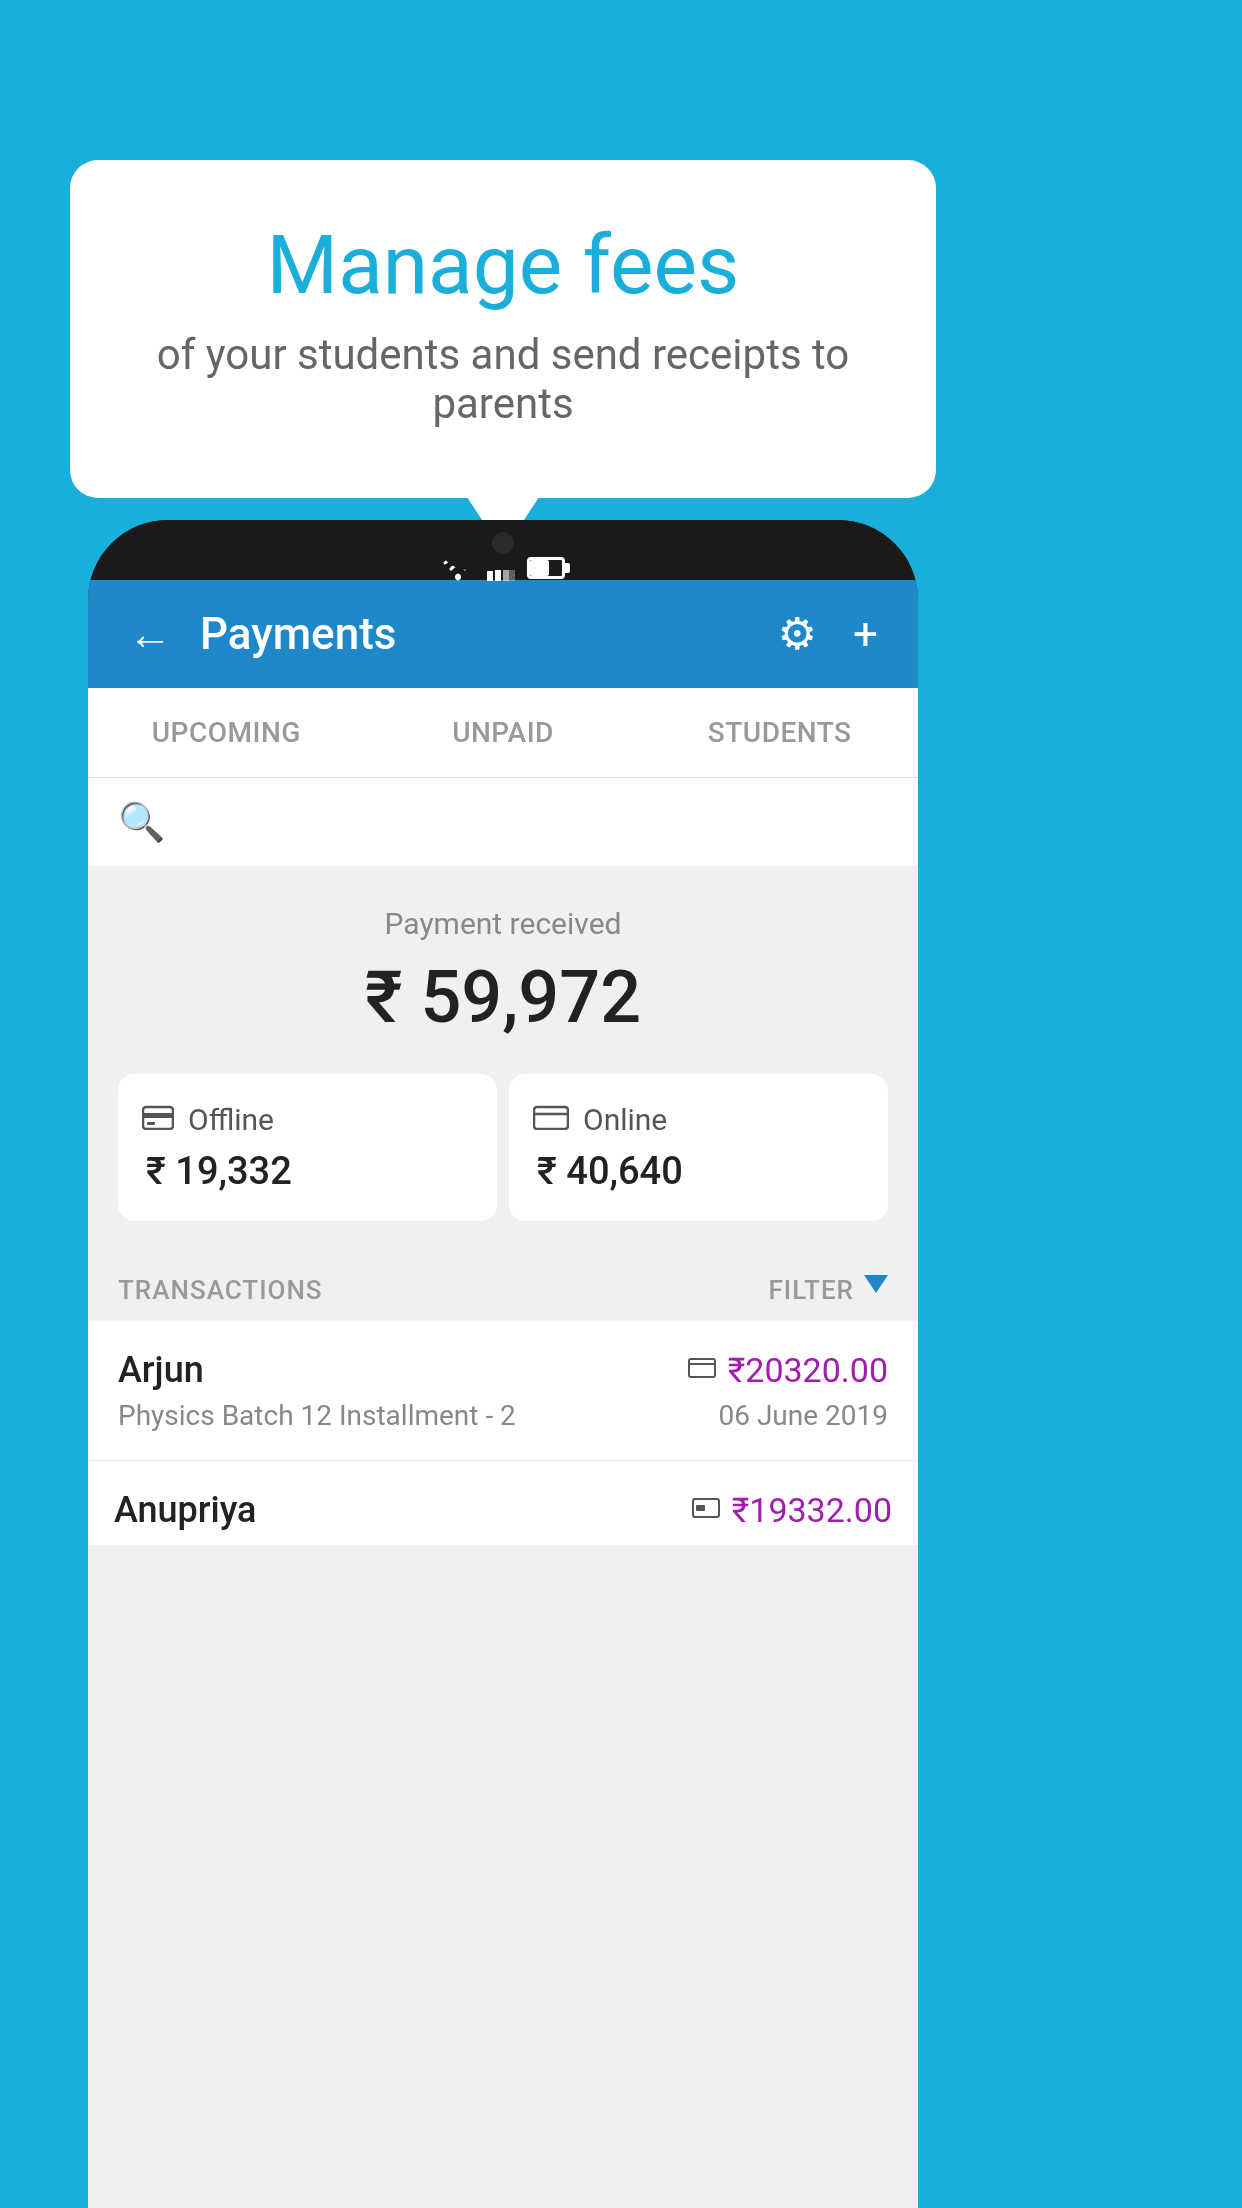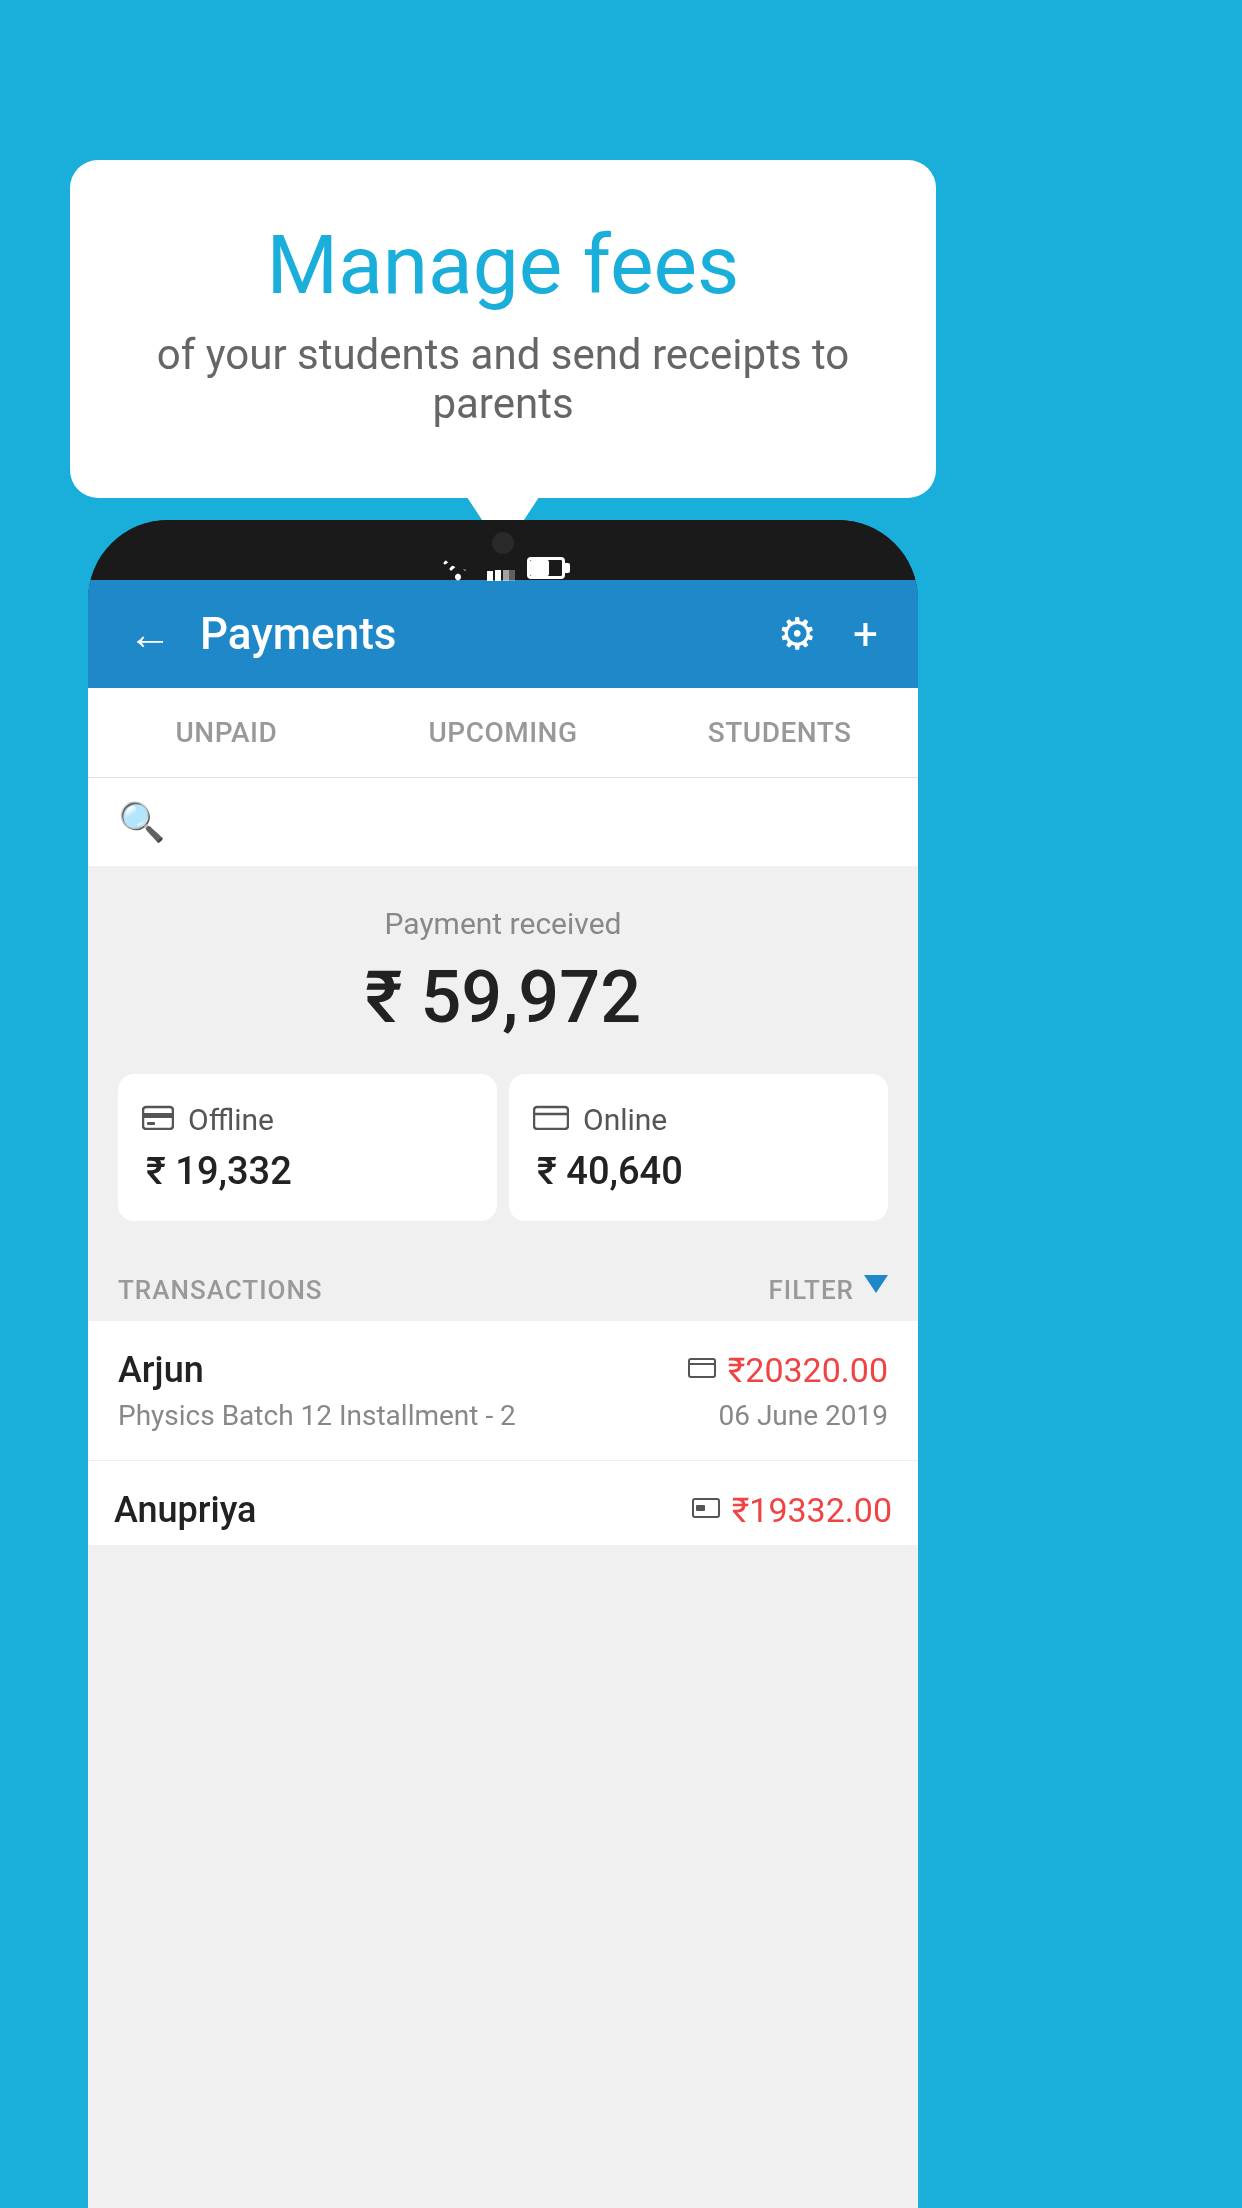--- a/index.html
+++ b/index.html
@@ -362,21 +362,21 @@
       gap: 12px;
     }
 
     .card-small-icon {
       font-size: 26px;
       color: #555;
     }
 
     .transaction-amount {
       font-size: 34px;
-      color: #ef4444;
+      color: #a21caf;
       font-weight: 400;
     }
 
     .transaction-row-bottom {
       display: flex;
       justify-content: space-between;
       align-items: center;
     }
 
     .transaction-course {
@@ -446,22 +446,22 @@
           <span class="back-arrow">←</span>
           <span class="header-title">Payments</span>
         </div>
         <div class="header-right">
           <span class="header-icon">⚙</span>
           <span class="header-icon">+</span>
         </div>
       </div>
 
       <div class="tabs">
+        <div class="tab">UPCOMING</div>
         <div class="tab">UNPAID</div>
-        <div class="tab">UPCOMING</div>
         <div class="tab">STUDENTS</div>
       </div>
 
       <div class="content">
 
         <div class="search-bar">
           <span class="search-icon-wrap">🔍</span>
         </div>
 
         <div class="payment-summary">

